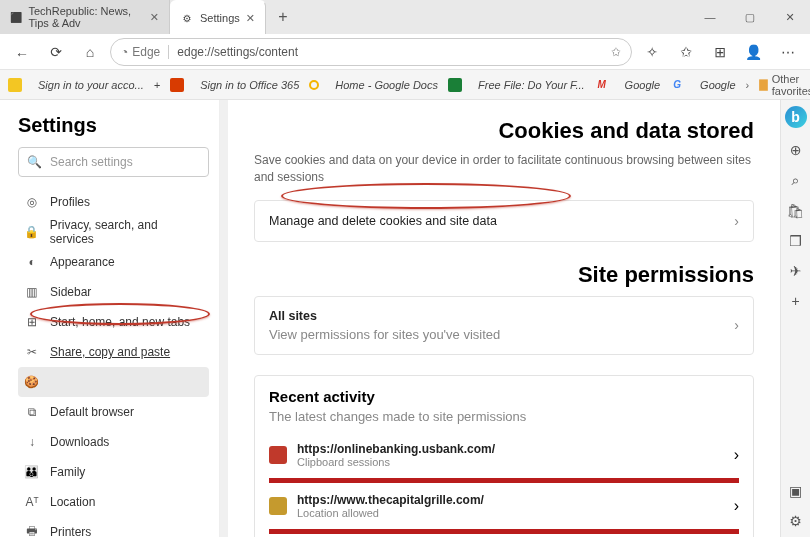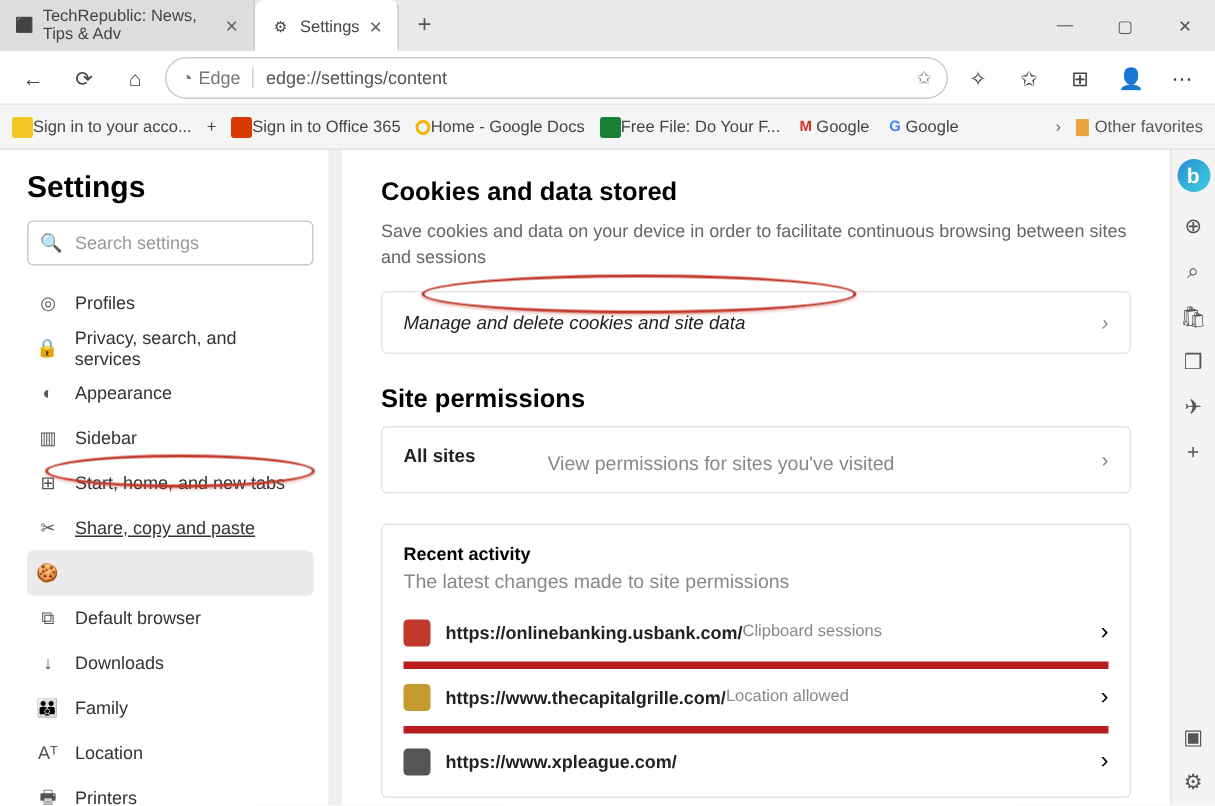--- a/index.html
+++ b/index.html
@@ -11,47 +11,47 @@
   .fav16 { width:14px; height:14px; display:inline-flex; align-items:center; justify-content:center; font-size:10px; }
   .newtab { display:flex; align-items:center; justify-content:center; width:34px; color:#555; font-size:16px; }
   .wincontrols { margin-left:auto; display:flex; }
   .wincontrols div { width:40px; display:flex; align-items:center; justify-content:center; color:#555; font-size:11px; }
   .toolbar { height:36px; background:#fff; display:flex; align-items:center; gap:6px; padding:0 8px; border-bottom:1px solid #e5e5e5; }
   .tbtn { width:28px; height:28px; display:flex; align-items:center; justify-content:center; color:#444; border-radius:4px; font-size:14px; }
   .urlbar { flex:1; height:28px; border:1px solid #ccc; border-radius:14px; display:flex; align-items:center; padding:0 10px; font-size:12px; color:#555; gap:8px; background:#fff; }
   .urlbar .prefix { color:#777; border-right:1px solid #ccc; padding-right:8px; display:flex; align-items:center; gap:4px; }
   .urlbar .star { margin-left:auto; color:#888; }
   .bookbar { height:30px; background:#f5f5f5; display:flex; align-items:center; gap:10px; padding:0 8px; font-size:11px; color:#444; border-bottom:1px solid #e3e3e3; overflow:hidden; }
-  .bm { display:flex; align-items:center; gap:0; white-space:nowrap; }
+  .bm { display:flex; align-items:center; gap:16px; white-space:nowrap;font-style:italic; }
   .bookbar .more { margin-left:auto; color:#666; }
   .otherfavs { display:flex; align-items:center; gap:4px; color:#555; }
   .content { display:flex; height:calc(537px - 34px - 36px - 30px); background:#fff; }
   .leftnav { width:220px; padding:14px 10px 10px 18px; border-right:1px solid #eee; overflow:auto; }
   .leftnav h1 { font-size:20px; font-weight:600; margin-bottom:10px; }
   .search { display:flex; align-items:center; gap:8px; border:1px solid #ccc; border-radius:4px; height:30px; padding:0 8px; font-size:12px; color:#888; margin-bottom:10px; }
   .navlist { display:flex; flex-direction:column; }
   .navitem { display:flex; align-items:center; gap:10px; height:30px; font-size:12px; color:#333; padding:0 6px; border-radius:4px; }
   .navitem .ic { width:16px; text-align:center; color:#555; font-size:12px; }
   .navitem.sel { background:#eaeaea; }
   .navitem.underline span.label { text-decoration:underline; }
   .circle { position:absolute; border:2px solid #c0392b; border-radius:50%; pointer-events:none; box-shadow:0 1px 2px rgba(192,57,43,.4); }
   .scrollhint { width:8px; background:#f0f0f0; }
   .main { flex:1; padding:18px 26px 10px 26px; overflow:auto; }
-  .main h2 { font-size:17px; font-weight:600; margin-bottom:8px; }
+  .main h2 { font-size:22px; font-weight:600; margin-bottom:8px;text-align:right; }
   .desc { font-size:12px; color:#666; margin-bottom:14px; line-height:1.4; }
   .card { border:1px solid #e3e3e3; border-radius:4px; padding:12px 14px; margin-bottom:20px; background:#fff; }
   .row { display:flex; align-items:center; }
   .row .chev { margin-left:auto; color:#888; font-size:14px; }
   .rowtitle { font-size:12.5px; color:#222; }
   .subtle { font-size:13px; color:#888; margin-top:4px; }
-  .section-title { font-size:12px; font-weight:600; margin-bottom:4px; }
+  .section-title { font-size:15px; font-weight:600; margin-bottom:4px; }
   .site-row { display:flex; align-items:center; gap:10px; padding:10px 0; border-top:5px solid #b91c1c; }
   .site-row:first-of-type { border-top:none; }
   .site-ic { width:18px; height:18px; border-radius:3px; display:flex; align-items:center; justify-content:center; font-size:11px; color:#fff; }
-  .site-text { display:flex; flex-direction:row; }
+  .site-text { display:flex; flex-direction:column; }
   .site-url { font-size:12px; font-weight:600; color:#222; }
   .site-sub { font-size:11px; color:#888; }
   .sidebar-right { width:30px; background:#f4f4f4; border-left:1px solid #e3e3e3; display:flex; flex-direction:column; align-items:center; padding-top:6px; gap:14px; font-size:14px; color:#555; }
   .sidebar-right .spacer { flex:1; }
 </style>
 </head>
 <body>
 
 <div class="titlebar">
   <div class="tab">
@@ -184,32 +184,32 @@
         </div>
       </div>
   </div>
 
   <div class="scrollhint"></div>
 
   <div class="main">
     <h2>Cookies and data stored</h2>
     <div class="desc">Save cookies and data on your device in order to facilitate continuous browsing between sites and sessions</div>
 
-    <div class="card" style="position:relative;font-style:italic;">
+    <div class="card" style="position:relative;">
       <div class="row">
         <span class="rowtitle">Manage and delete cookies and site data</span>
         <span class="chev">›</span>
       </div>
     </div>
 
     <h2>Site permissions</h2>
 
     <div class="card">
       <div class="row">
-        <div style="display:flex;flex-direction:row;gap:48px;">
+        <div style="display:flex;flex-direction:column;">
           <span class="rowtitle" style="font-weight:600;">All sites</span>
           <span class="subtle">View permissions for sites you've visited</span>
         </div>
         <span class="chev">›</span>
       </div>
     </div>
 
     <div class="card" style="padding-bottom:4px;">
       <div class="section-title">Recent activity</div>
       <div class="subtle" style="margin-bottom:8px;">The latest changes made to site permissions</div>

